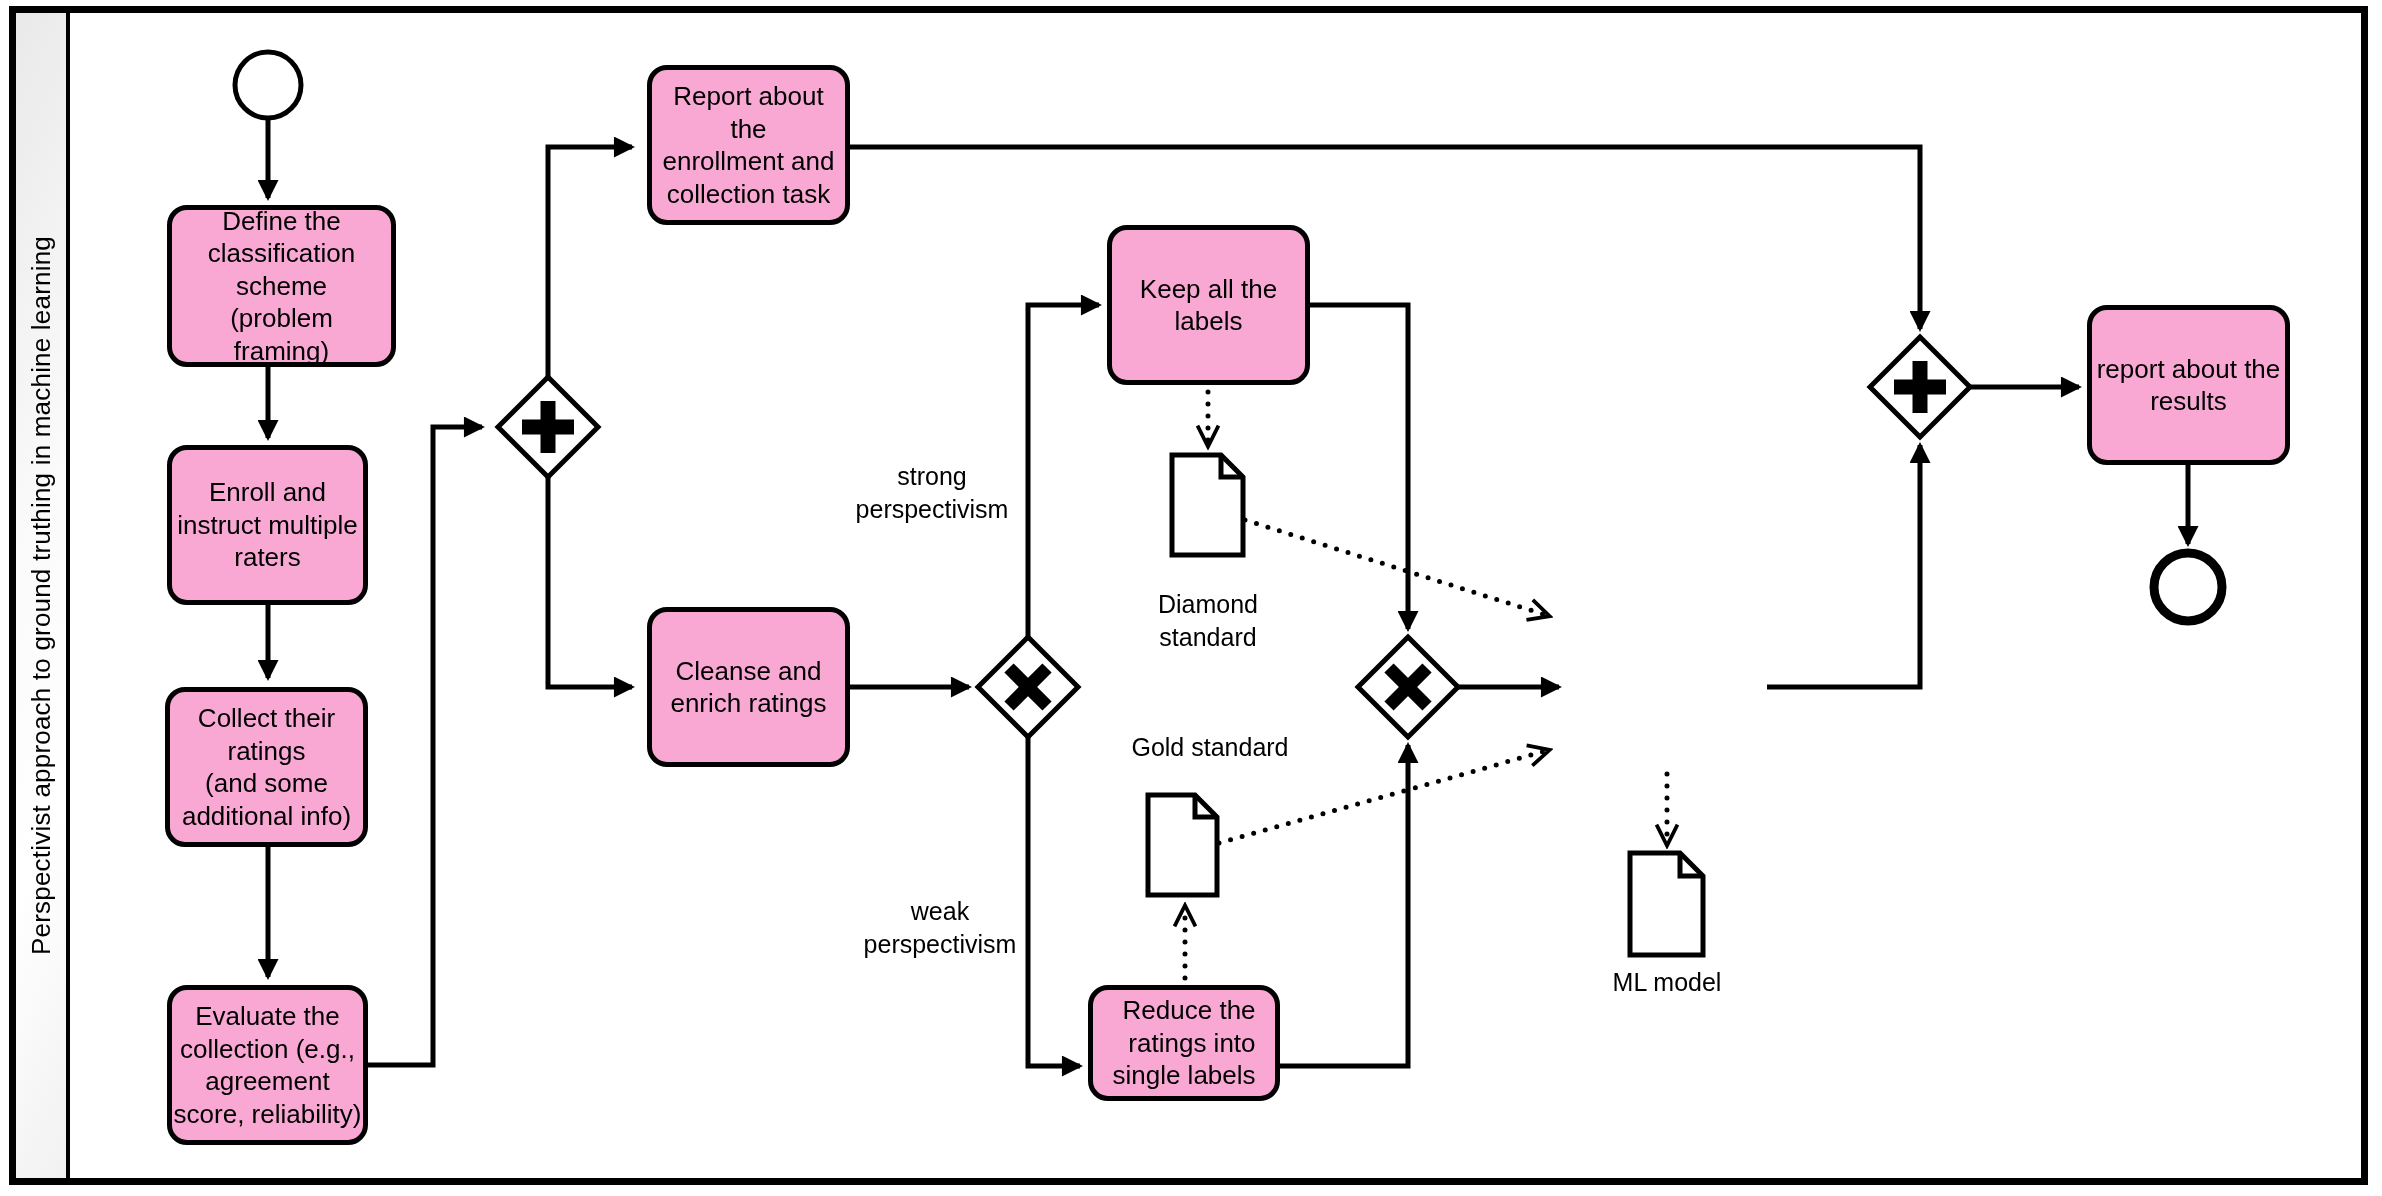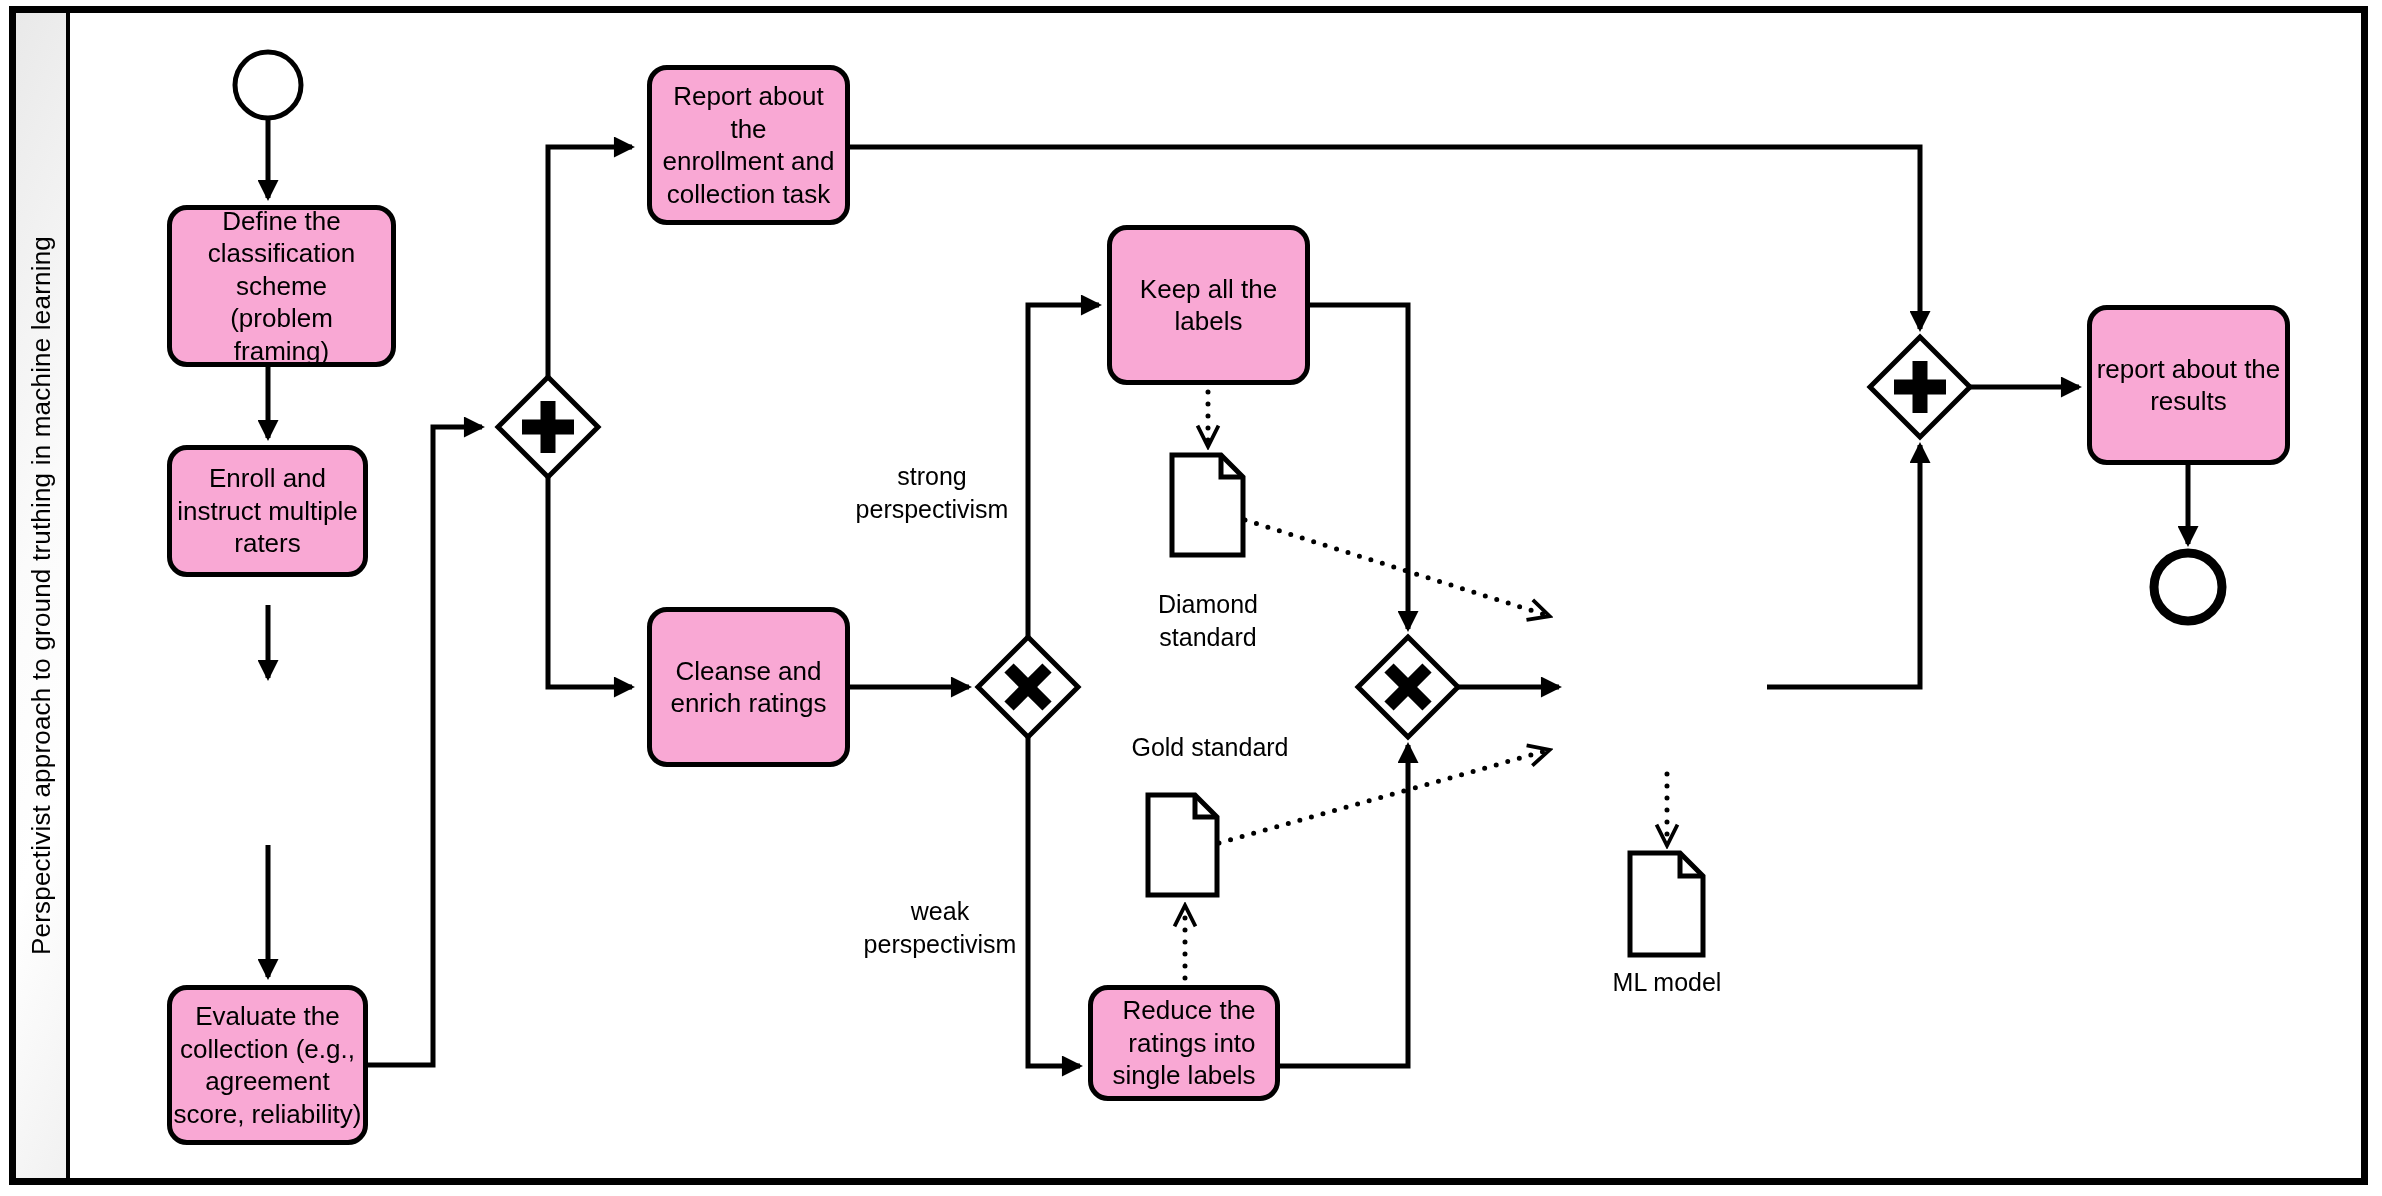--- a/index.html
+++ b/index.html
@@ -137,24 +137,30 @@
     </g>
   </svg>
 
   <div class="task" style="left:167px;top:205px;width:229px;height:162px;">
     <span>Define the
 classification
 scheme
 (problem
 framing)</span>
   </div>
-  <div class="task" style="left:167px;top:445px;width:201px;height:132px;">
+  <div class="task" style="left:167px;top:445px;width:201px;height:160px;">
     <span>Enroll and
 instruct multiple
 raters</span>
+  </div>
+  <div class="task" style="left:165px;top:687px;width:203px;height:160px;">
+    <span>Collect their
+ratings
+(and some
+additional info)</span>
   </div>
   <div class="task" style="left:167px;top:985px;width:201px;height:160px;">
     <span>Evaluate the
 collection (e.g.,
 agreement
 score, reliability)</span>
   </div>
   <div class="task" style="left:647px;top:65px;width:203px;height:160px;">
     <span>Report about the
 enrollment and

